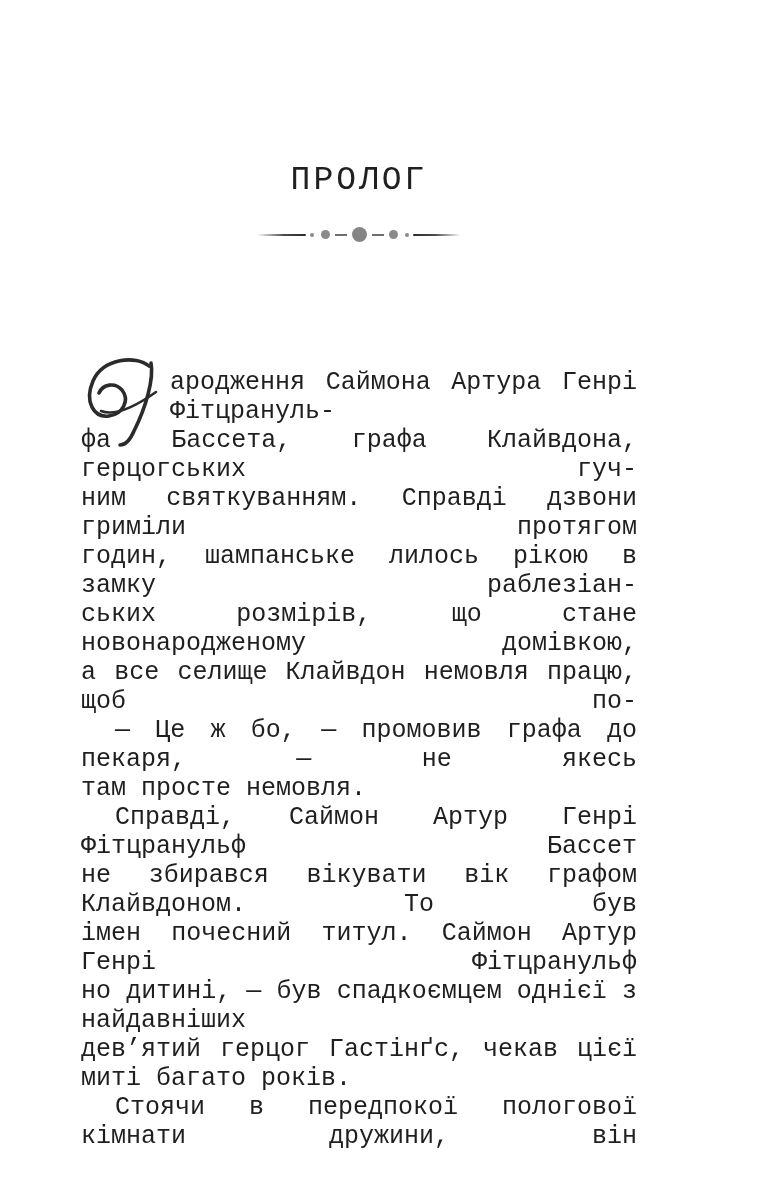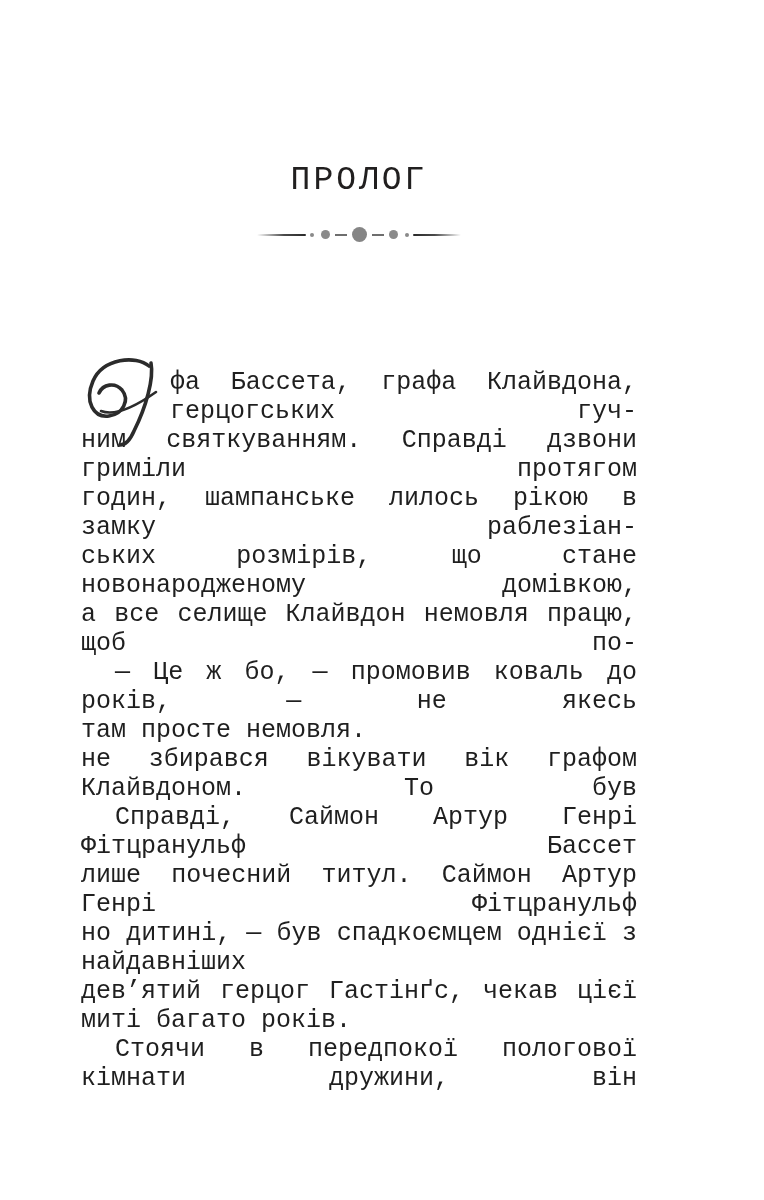--- a/index.html
+++ b/index.html
@@ -94,34 +94,35 @@
   <div class="page-body">
       <div class="paragraph">
   <span class="dropcap-float">
     <span class="sr">Н</span>
     <svg width="76" height="92" viewBox="0 0 76 92" fill="none" aria-hidden="true">
       <path d="M 63 7 C 50 -4 17 -1 7 22 C -2 43 8 59 23 57 C 37 55 44 41 36 31 C 29 23 17 25 13 34" stroke="#2b2b2b" stroke-width="3.6" stroke-linecap="round"></path>
       <path d="M 15 52 C 28 57 46 50 70 33" stroke="#2b2b2b" stroke-width="2.6" stroke-linecap="round"></path>
       <path d="M 65 4 C 68 20 60 48 48 72 C 45 79 40 86 34 86" stroke="#2b2b2b" stroke-width="3.6" stroke-linecap="round"></path>
     </svg>
   </span>
+<div class="line">ародження Саймона Артура Генрі Фітцрануль-</div>
         <div class="line">фа Бассета, графа Клайвдона, герцогських гуч-</div>
         <div class="line">ним святкуванням. Справді дзвони гриміли протягом</div>
         <div class="line">годин, шампанське лилось рікою в замку раблезіан-</div>
         <div class="line">ських розмірів, що стане новонародженому домівкою,</div>
         <div class="line">а все селище Клайвдон немовля працю, щоб по-</div>
       </div>
       <div class="paragraph">
-        <div class="line indent">— Це ж бо, — промовив коваль до років, — не якесь</div>
+        <div class="line indent">— Це ж бо, — промовив графа до пекаря, — не якесь</div>
         <div class="line last">там просте немовля.</div>
       </div>
       <div class="paragraph">
+        <div class="line indent">Справді, Саймон Артур Генрі Фітцранульф Бассет</div>
         <div class="line">не збирався вікувати вік графом Клайвдоном. То був</div>
-        <div class="line indent">Справді, Саймон Артур Генрі Фітцранульф Бассет</div>
-        <div class="line">лише почесний титул. Саймон Артур Генрі Фітцранульф</div>
+        <div class="line">імен почесний титул. Саймон Артур Генрі Фітцранульф</div>
         <div class="line">но дитині, — був спадкоємцем однієї з найдавніших</div>
         <div class="line last">дев’ятий герцог Гастінґс, чекав цієї миті багато років.</div>
       </div>
       <div class="paragraph">
         <div class="line indent">Стоячи в передпокої пологової кімнати дружини, він</div>
       </div>
     </div>
 
 </div>
 

